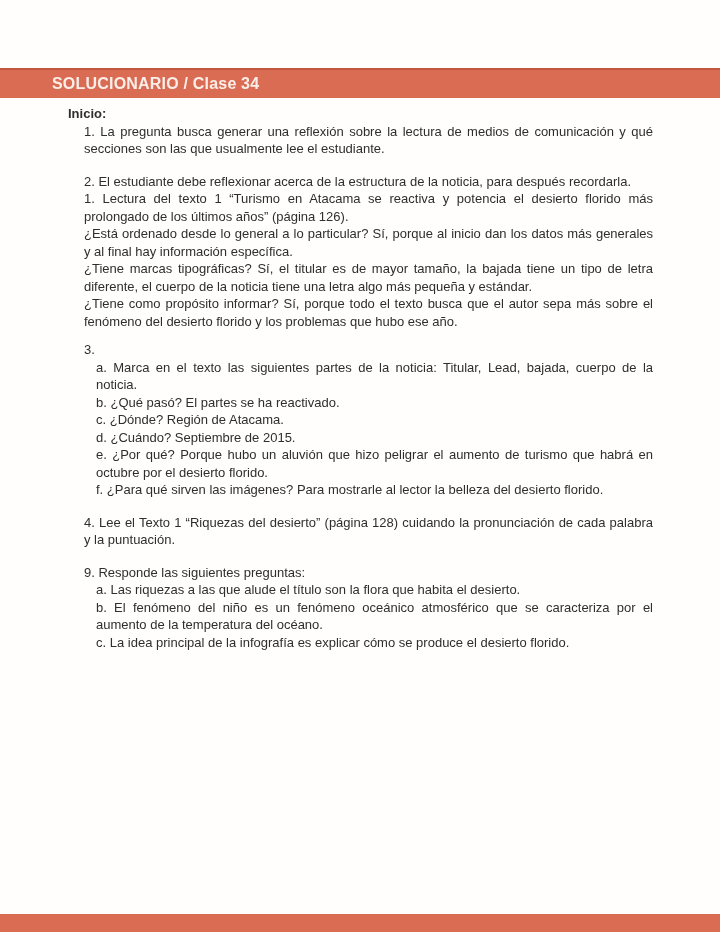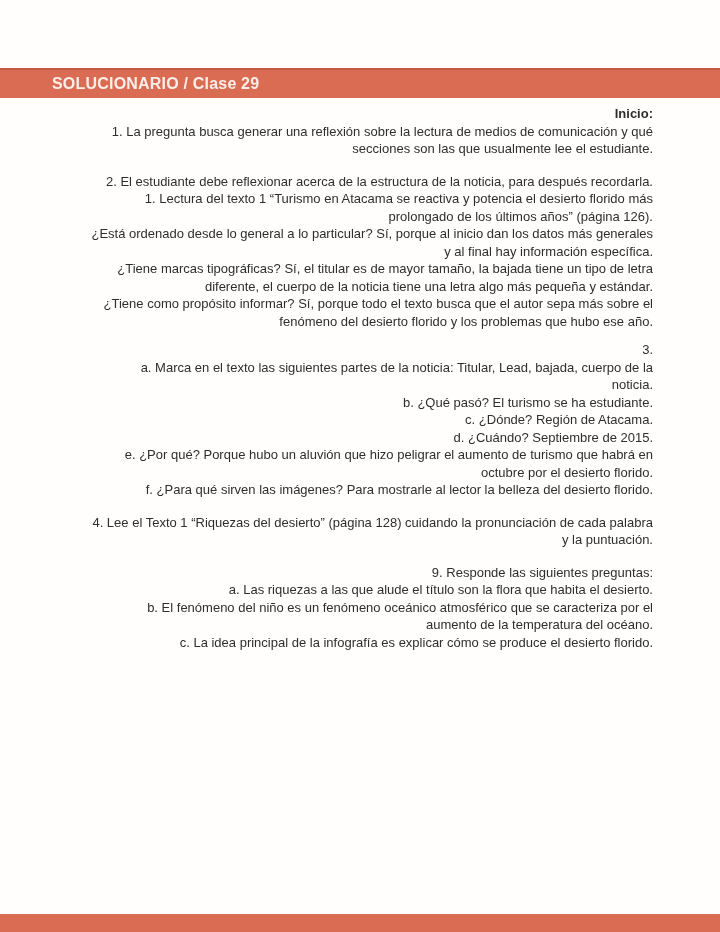--- a/index.html
+++ b/index.html
@@ -35,53 +35,53 @@
     position: absolute; top: 914px; left: 0; width: 720px; height: 18px;
     background: var(--accent-color);
   }
 
   .content {
     position: absolute; top: 105px; left: 68px; width: 585px;
     color: var(--body-text-color);
     font-size: 13px;
     line-height: 17.5px;
   }
-  .content p { margin: 0; text-align: right; }
+  .content p { margin: 0; }
   .heading { font-weight: bold; }
   .item { padding-left: 16px; text-align: justify; }
   .sub  { padding-left: 28px; text-align: justify; }
   .gap    { margin-top: 15px !important; }
   .gap-lg { margin-top: 24px !important; }
   .gap-sm { margin-top: 11px !important; }
 </style>
 </head>
 <body>
 
 <div class="page">
 
   <div class="header-bar">
-    <span class="header-title">SOLUCIONARIO / Clase 29</span>
+    <span class="header-title">SOLUCIONARIO / Clase 34</span>
   </div>
 
   <div class="content">
 
     <p class="heading">Inicio:</p>
     <p class="item">1. La pregunta busca generar una reflexión sobre la lectura de medios de comunicación y qué secciones son las que usualmente lee el estudiante.</p>
     <p class="item gap">2. El estudiante debe reflexionar acerca de la estructura de la noticia, para después recordarla.</p>
 
 
     <p class="item">1. Lectura del texto 1 “Turismo en Atacama se reactiva y potencia el desierto florido más prolongado de los últimos años” (página 126).</p>
 
     <p class="item">¿Está ordenado desde lo general a lo particular? Sí, porque al inicio dan los datos más generales y al final hay información específica.</p>
     <p class="item">¿Tiene marcas tipográficas? Sí, el titular es de mayor tamaño, la bajada tiene un tipo de letra diferente, el cuerpo de la noticia tiene una letra algo más pequeña y estándar.</p>
     <p class="item">¿Tiene como propósito informar? Sí, porque todo el texto busca que el autor sepa más sobre el fenómeno del desierto florido y los problemas que hubo ese año.</p>
 
     <p class="item gap-sm">3.</p>
     <p class="sub">a. Marca en el texto las siguientes partes de la noticia: Titular, Lead, bajada, cuerpo de la noticia.</p>
-    <p class="sub">b. ¿Qué pasó? El turismo se ha estudiante.</p>
+    <p class="sub">b. ¿Qué pasó? El partes se ha reactivado.</p>
     <p class="sub">c. ¿Dónde? Región de Atacama.</p>
     <p class="sub">d. ¿Cuándo? Septiembre de 2015.</p>
     <p class="sub">e. ¿Por qué? Porque hubo un aluvión que hizo peligrar el aumento de turismo que habrá en octubre por el desierto florido.</p>
     <p class="sub">f. ¿Para qué sirven las imágenes? Para mostrarle al lector la belleza del desierto florido.</p>
 
     <p class="item gap">4. Lee el Texto 1 “Riquezas del desierto” (página 128) cuidando la pronunciación de cada palabra y la puntuación.</p>
 
     <p class="item gap">9. Responde las siguientes preguntas:</p>
     <p class="sub">a. Las riquezas a las que alude el título son la flora que habita el desierto.</p>
     <p class="sub">b. El fenómeno del niño es un fenómeno oceánico atmosférico que se caracteriza por el aumento de la temperatura del océano.</p>

